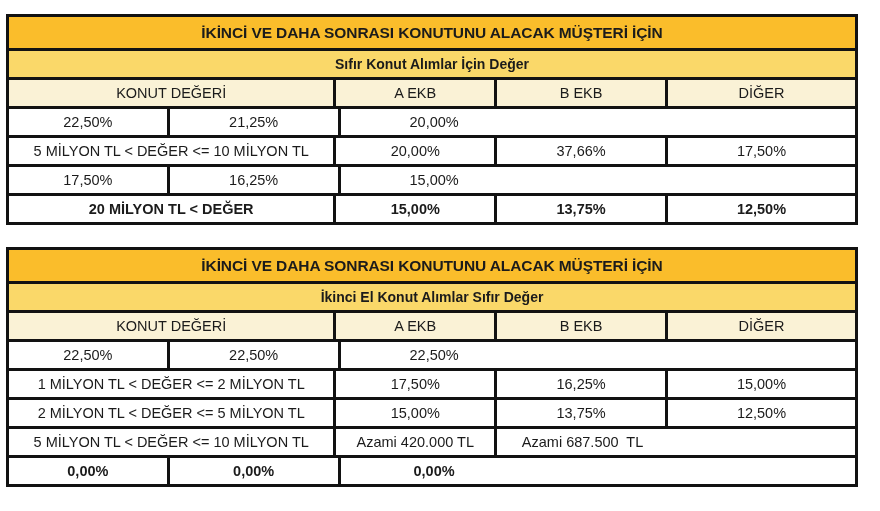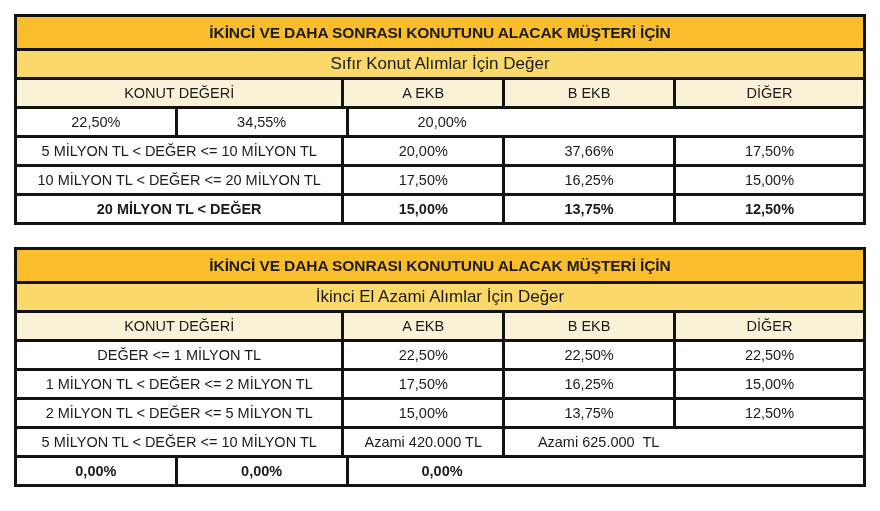--- a/index.html
+++ b/index.html
@@ -6,42 +6,42 @@
   body {
     width:880px; height:511px;
     background:#ffffff;
     font-family:"Liberation Sans", sans-serif;
     color:var(--text, #1b1b1b);
     position:relative;
     overflow:hidden;
   }
   .rate-table {
     position:absolute;
-    left:14px;
+    left:6px;
     width:852px;
     border:3px solid var(--border, #111);
     background:#ffffff;
     box-sizing:border-box;
   }
   .t-title {
     height:31px;
     display:flex; align-items:center; justify-content:center;
     background:var(--title_bg, #FABD2B);
     border-bottom:3px solid var(--border, #111);
     font-weight:bold;
     font-size:15.5px;
     letter-spacing:-0.1px;
   }
   .t-sub {
     height:26px;
     display:flex; align-items:center; justify-content:center;
     background:var(--subtitle_bg, #FAD869);
     border-bottom:3px solid var(--border, #111);
-    font-weight:normal;
-    font-size:17px;
+    font-weight:bold;
+    font-size:14px;
   }
   .t-row {
     display:flex;
     height:26px;
     border-bottom:3px solid var(--border, #111);
   }
   .t-row:last-child { border-bottom:none;font-weight:bold; }
   .t-head { background:var(--colheader_bg, #FAF2D6); }
   .c {
     display:flex; align-items:center; justify-content:center;
@@ -66,73 +66,71 @@
   <div class="t-title">İKİNCİ VE DAHA SONRASI KONUTUNU ALACAK MÜŞTERİ İÇİN</div>
   <div class="t-sub">Sıfır Konut Alımlar İçin Değer</div>
   <div class="t-row t-head">
     <div class="c c0">KONUT DEĞERİ</div>
     <div class="c c1">A EKB</div>
     <div class="c c2">B EKB</div>
     <div class="c c3">DİĞER</div>
   </div>
   <div class="t-row">
     <div class="c c1">22,50%</div>
-    <div class="c c2">34,55%</div>
+    <div class="c c2">21,25%</div>
     <div class="c c3">20,00%</div>
   </div>
   <div class="t-row">
     <div class="c c0">5 MİLYON TL &lt; DEĞER &lt;= 10 MİLYON TL</div>
     <div class="c c1">20,00%</div>
     <div class="c c2">37,66%</div>
     <div class="c c3">17,50%</div>
   </div>
   <div class="t-row">
-    <div class="c c0">10 MİLYON TL &lt; DEĞER &lt;= 20 MİLYON TL</div>
     <div class="c c1">17,50%</div>
     <div class="c c2">16,25%</div>
     <div class="c c3">15,00%</div>
   </div>
   <div class="t-row">
     <div class="c c0">20 MİLYON TL &lt; DEĞER</div>
     <div class="c c1">15,00%</div>
     <div class="c c2">13,75%</div>
     <div class="c c3">12,50%</div>
   </div>
 </div>
 
 <div class="rate-table" id="table-used">
   <div class="t-title">İKİNCİ VE DAHA SONRASI KONUTUNU ALACAK MÜŞTERİ İÇİN</div>
-  <div class="t-sub">İkinci El Azami Alımlar İçin Değer</div>
+  <div class="t-sub">İkinci El Konut Alımlar Sıfır Değer</div>
   <div class="t-row t-head">
     <div class="c c0">KONUT DEĞERİ</div>
     <div class="c c1">A EKB</div>
     <div class="c c2">B EKB</div>
     <div class="c c3">DİĞER</div>
   </div>
   <div class="t-row">
-    <div class="c c0">DEĞER &lt;= 1 MİLYON TL</div>
     <div class="c c1">22,50%</div>
     <div class="c c2">22,50%</div>
     <div class="c c3">22,50%</div>
   </div>
   <div class="t-row">
     <div class="c c0">1 MİLYON TL &lt; DEĞER &lt;= 2 MİLYON TL</div>
     <div class="c c1">17,50%</div>
     <div class="c c2">16,25%</div>
     <div class="c c3">15,00%</div>
   </div>
   <div class="t-row">
     <div class="c c0">2 MİLYON TL &lt; DEĞER &lt;= 5 MİLYON TL</div>
     <div class="c c1">15,00%</div>
     <div class="c c2">13,75%</div>
     <div class="c c3">12,50%</div>
   </div>
   <div class="t-row">
     <div class="c c0">5 MİLYON TL &lt; DEĞER &lt;= 10 MİLYON TL</div>
     <div class="c c1">Azami 420.000 TL</div>
-    <div class="c c3">Azami 625.000  TL</div>
+    <div class="c c2">Azami 687.500  TL</div>
   </div>
   <div class="t-row">
     <div class="c c1">0,00%</div>
     <div class="c c2">0,00%</div>
     <div class="c c3">0,00%</div>
   </div>
 </div>
 
 </body></html>

